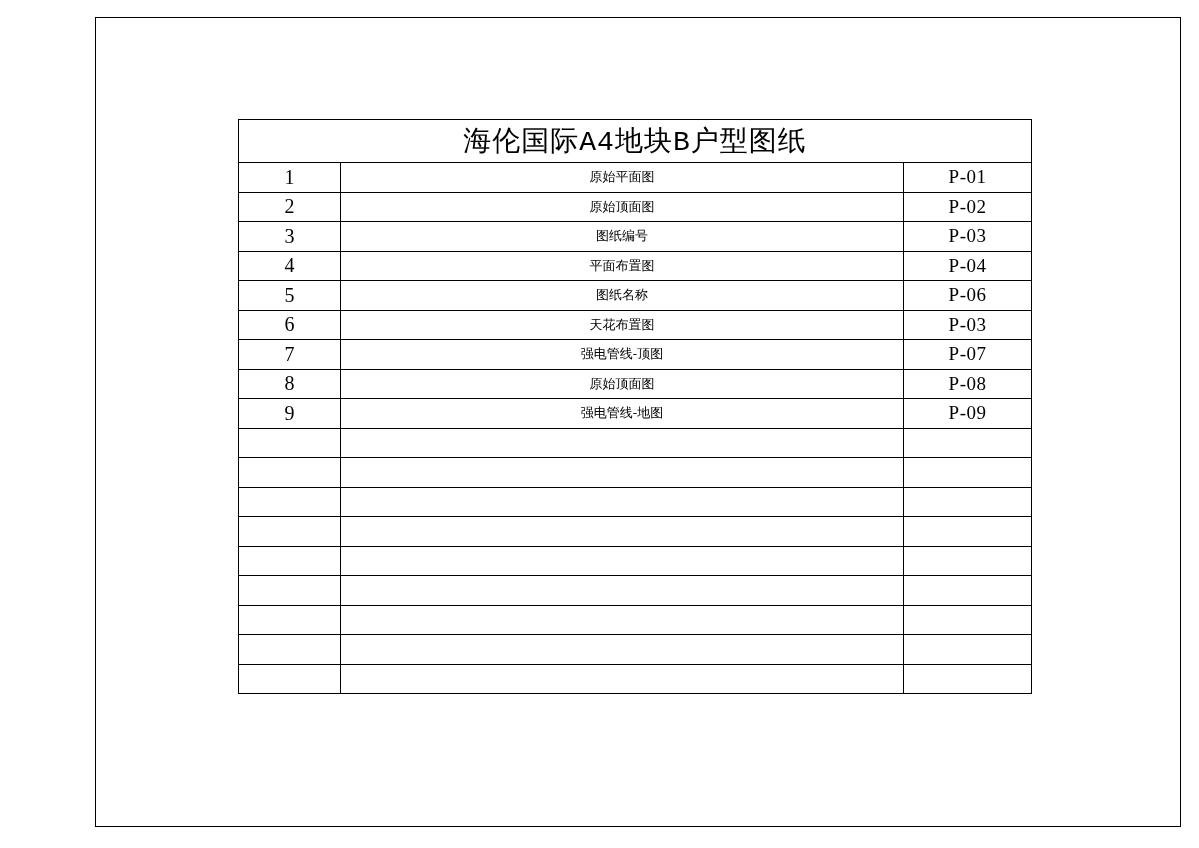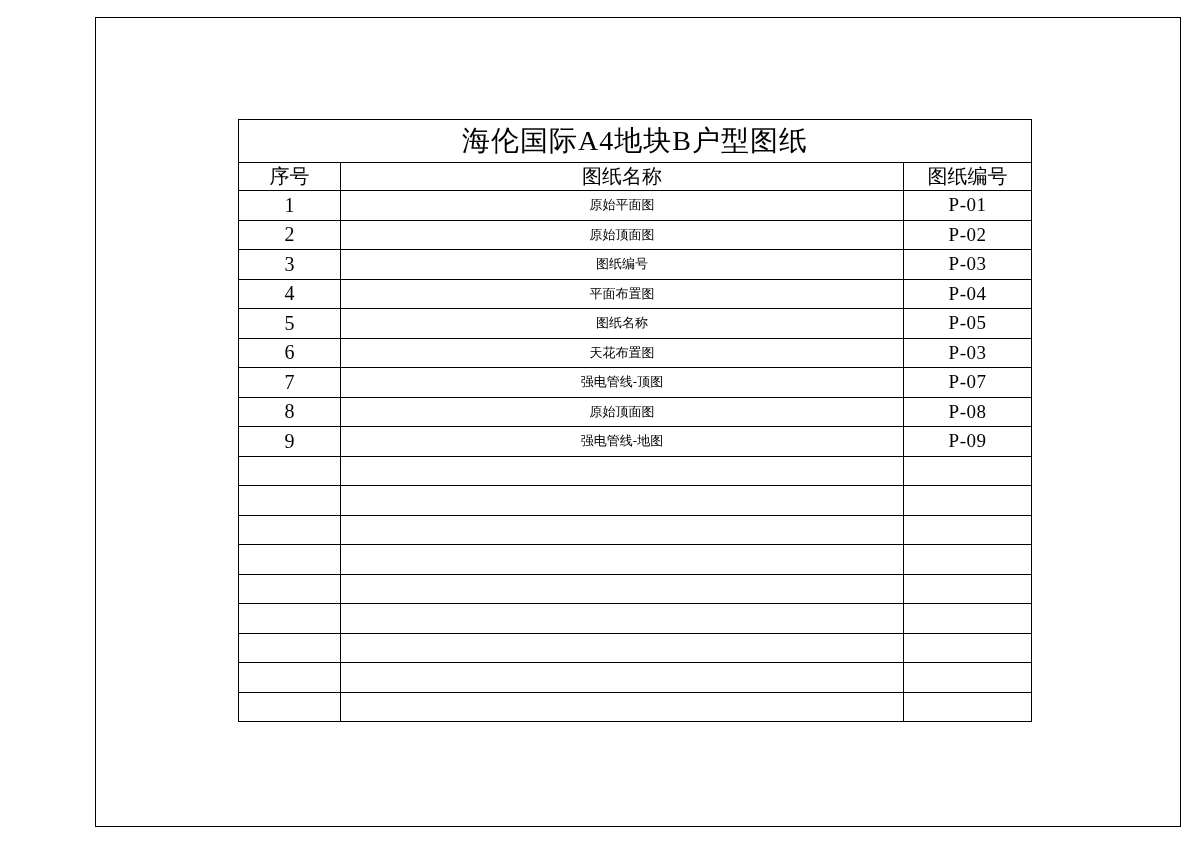--- a/index.html
+++ b/index.html
@@ -47,21 +47,21 @@
 
   col.col-no    { width: 102px; }
   col.col-name  { width: 563px; }
   col.col-code  { width: 128px; }
 
   
   .title-cell {
     height: 42px;
     font-size: 28px;
     letter-spacing: 1px;
-    font-family: Liberation Serif, serif;
+    font-family: Liberation Mono, monospace;
   }
 
   
   .head-cell {
     height: 27px;
     font-size: 20px;
   }
 
   
   .data-cell {
@@ -90,25 +90,20 @@
 <table id="drawing-table">
   <colgroup>
     <col class="col-no">
     <col class="col-name">
     <col class="col-code">
   </colgroup>
   <tbody id="table-body">
     <tr>
       <td class="title-cell" colspan="3">海伦国际A4地块B户型图纸</td>
     </tr>
-    <tr>
-      <td class="head-cell">序号</td>
-      <td class="head-cell">图纸名称</td>
-      <td class="head-cell">图纸编号</td>
-    </tr>
   <tr>
         <td class="data-cell num">1</td>
         <td class="data-cell name">原始平面图</td>
         <td class="data-cell code">P-01</td>
       </tr>
       <tr>
         <td class="data-cell num">2</td>
         <td class="data-cell name">原始顶面图</td>
         <td class="data-cell code">P-02</td>
       </tr>
@@ -118,21 +113,21 @@
         <td class="data-cell code">P-03</td>
       </tr>
       <tr>
         <td class="data-cell num">4</td>
         <td class="data-cell name">平面布置图</td>
         <td class="data-cell code">P-04</td>
       </tr>
       <tr>
         <td class="data-cell num">5</td>
         <td class="data-cell name">图纸名称</td>
-        <td class="data-cell code">P-05</td>
+        <td class="data-cell code">P-06</td>
       </tr>
       <tr>
         <td class="data-cell num">6</td>
         <td class="data-cell name">天花布置图</td>
         <td class="data-cell code">P-03</td>
       </tr>
       <tr>
         <td class="data-cell num">7</td>
         <td class="data-cell name">强电管线-顶图</td>
         <td class="data-cell code">P-07</td>

